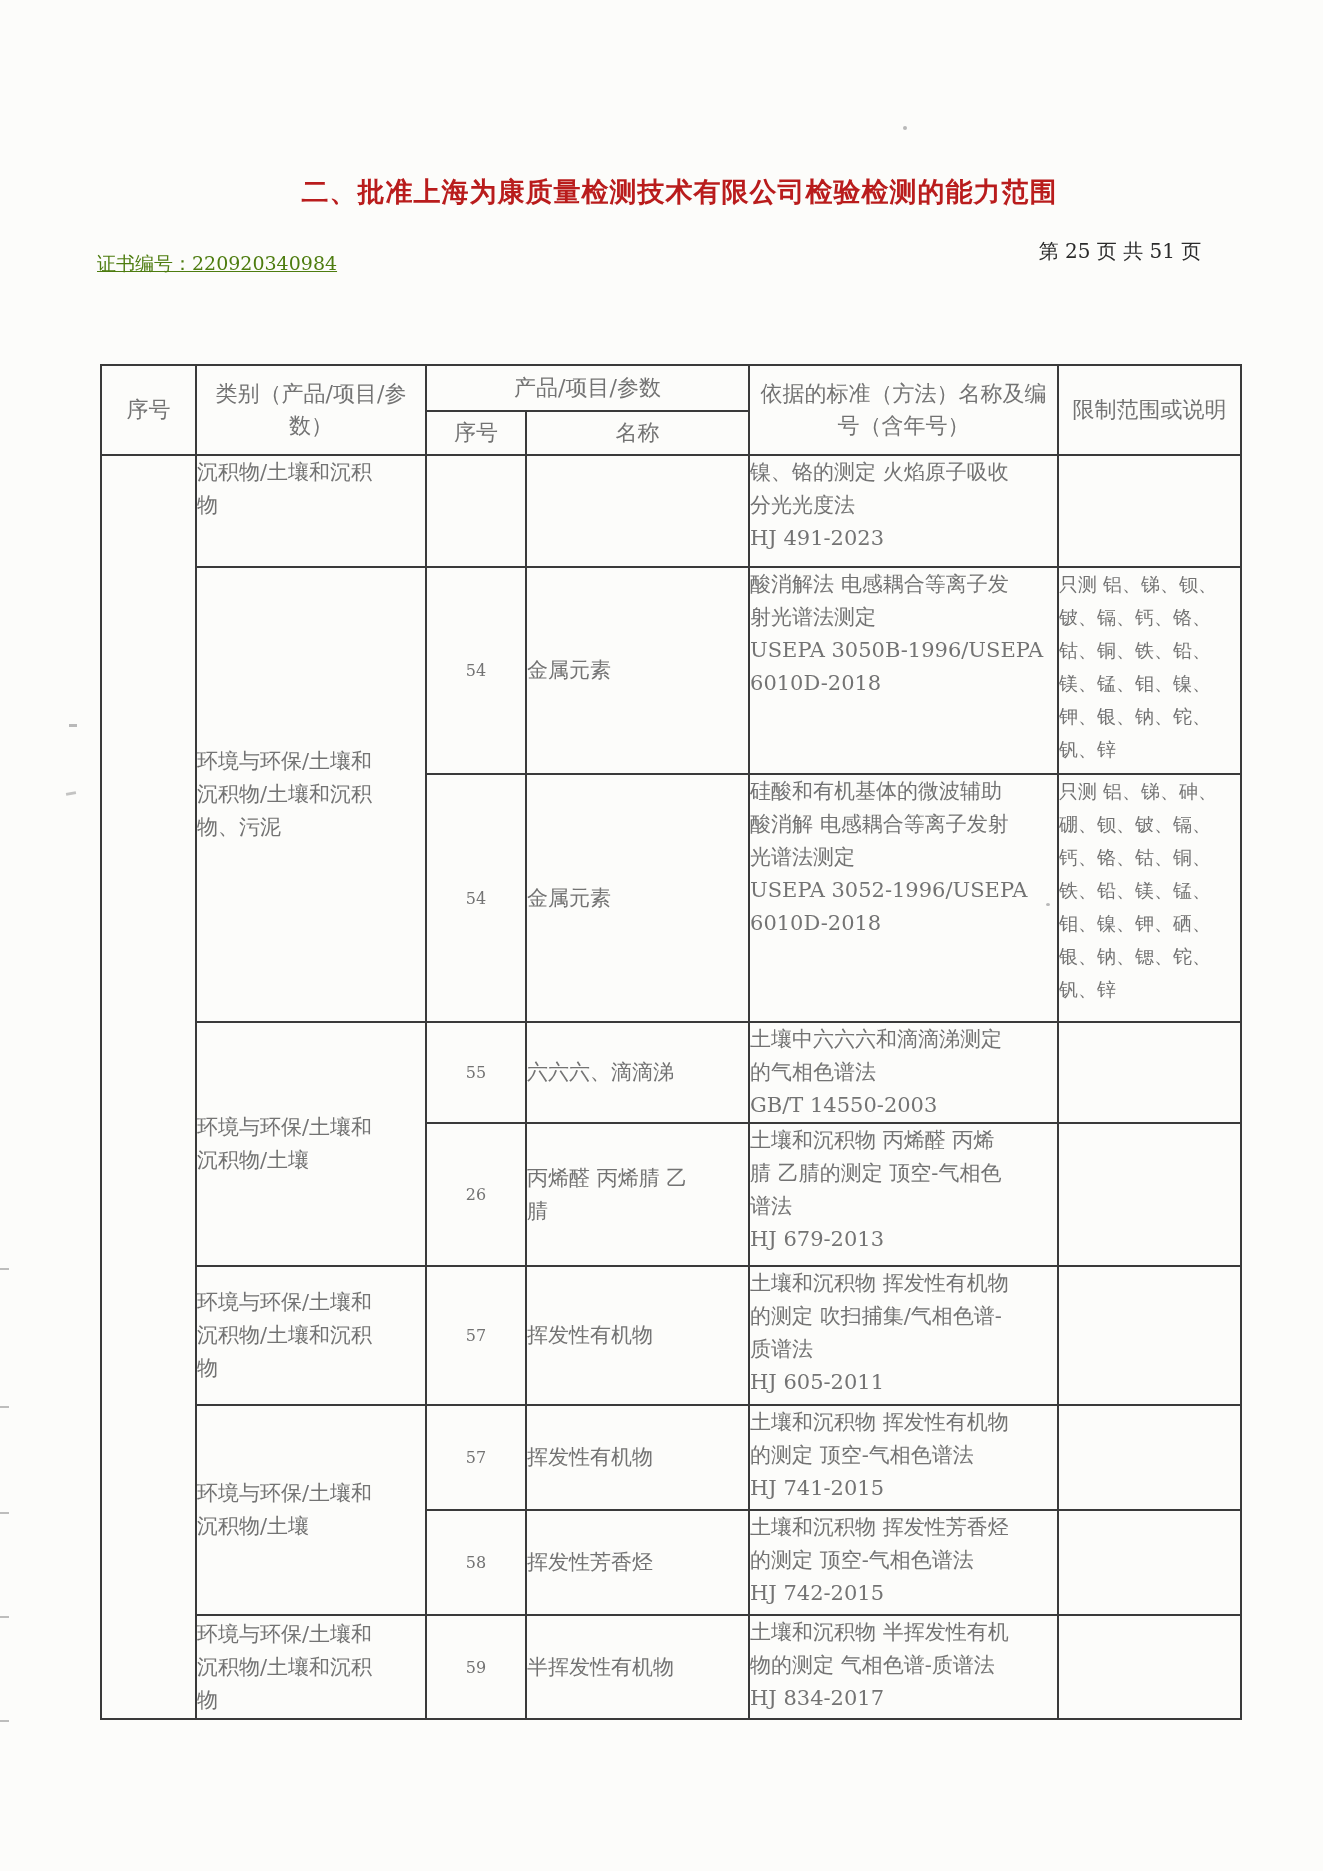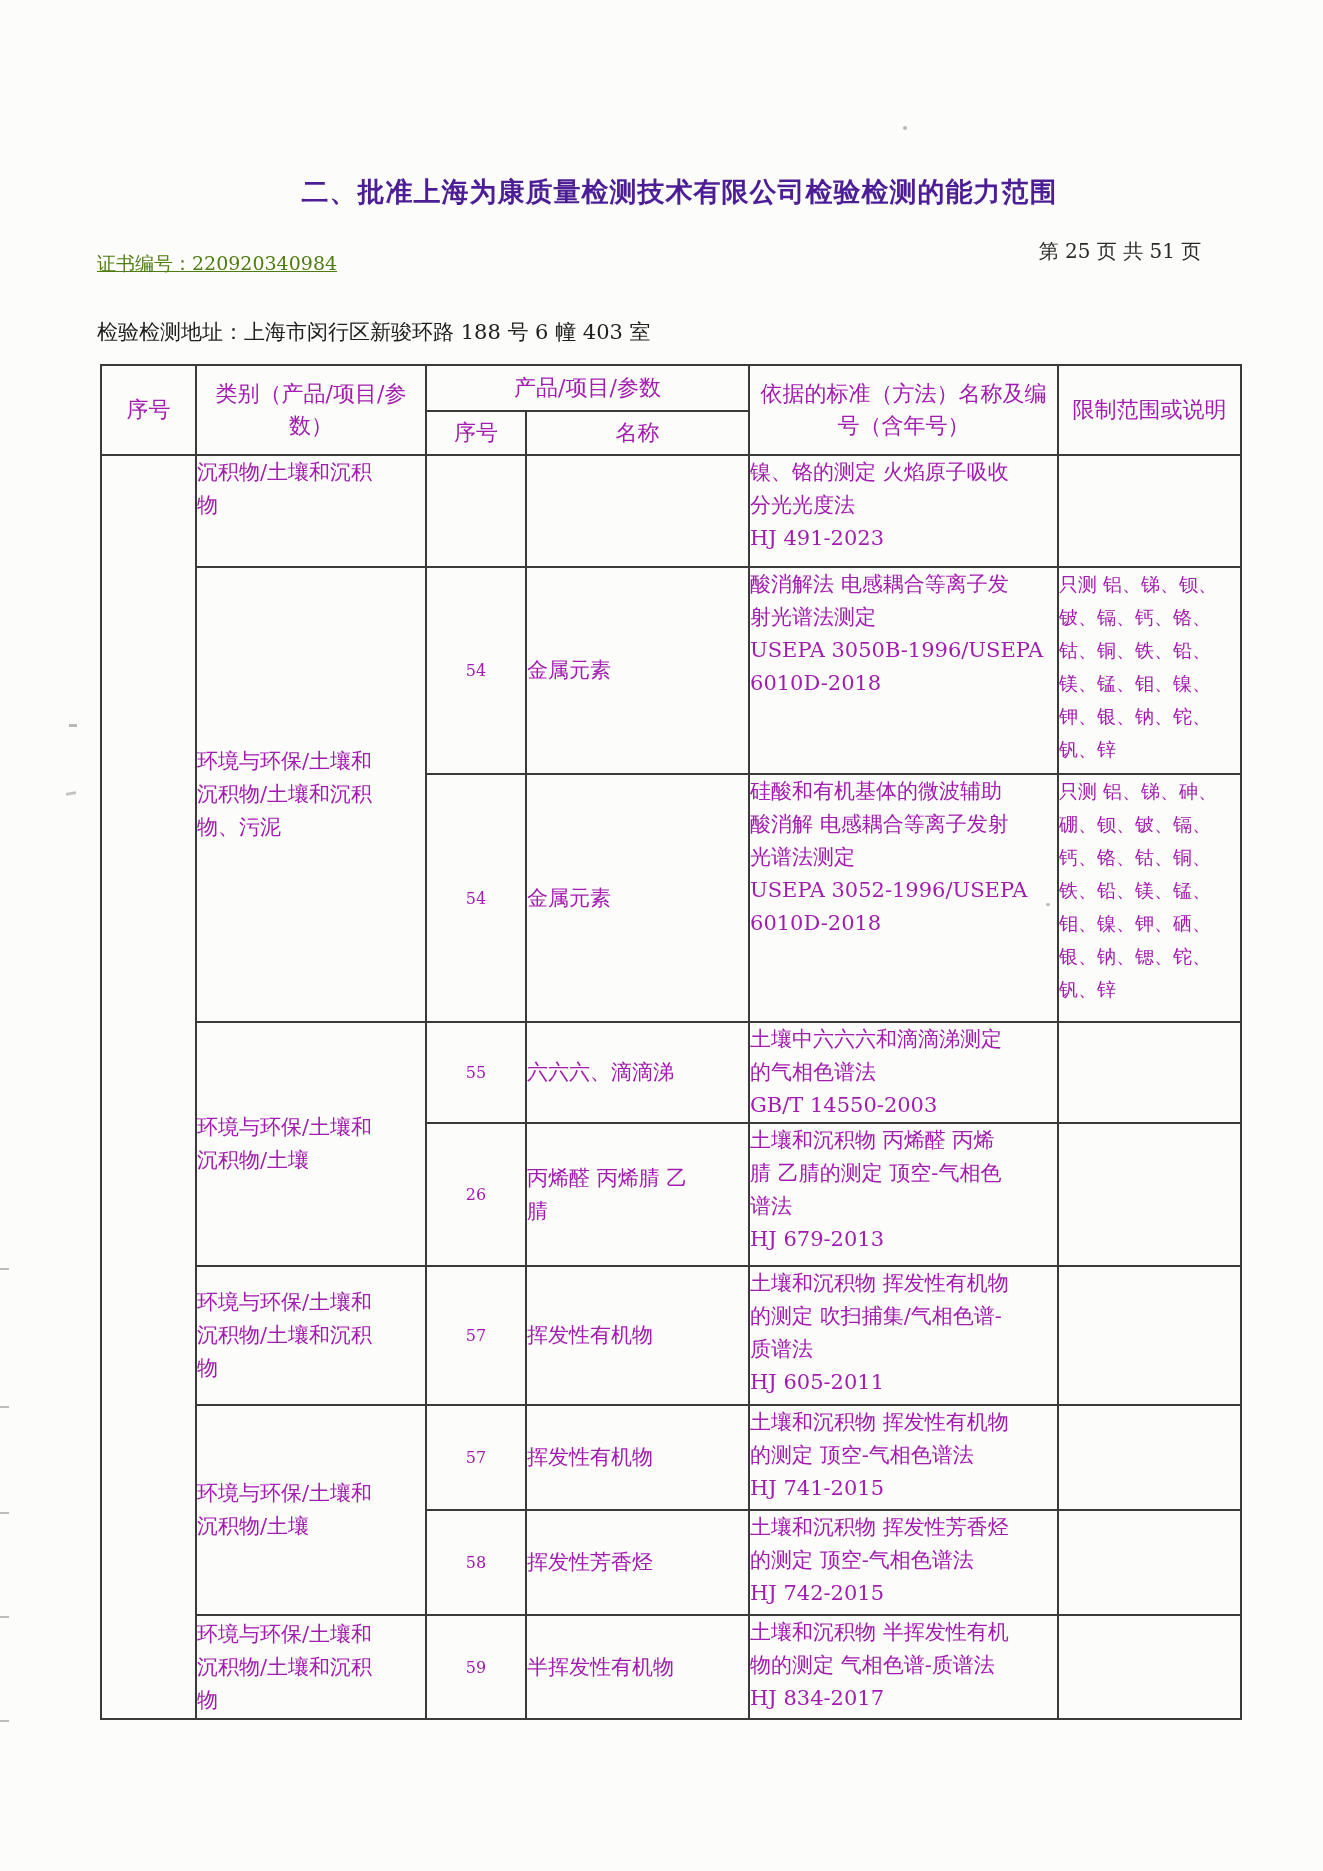--- a/index.html
+++ b/index.html
@@ -7,33 +7,33 @@
     position:relative; width:1323px; height:1871px;
     background:#fcfcfa;
     font-family:"DejaVu Serif","Liberation Serif",serif;
     color:#222; overflow:hidden;
     box-shadow:0 0 6px rgba(0,0,0,.2);
   }
   .title {
     position:absolute; top:174px; left:0; width:1323px;
     box-sizing:border-box; padding-left:36px;
     text-align:center; font-size:27px; font-weight:700; letter-spacing:1px;
-    color:#4c1d95;
+    color:#b91c1c;
   }
   .cert-line { position:absolute; left:97px; top:251px; font-size:19px; color:#4d7c0f;text-decoration:underline; }
   .page-indicator {
     position:absolute; top:238px; left:1000px; width:240px;
     text-align:center; font-size:20px; color:#2a2a2a;
   }
   .addr-line { position:absolute; left:97px; top:318px; font-size:21px; color:#1e1e1e; }
 
   table.cap {
     position:absolute; left:100px; top:364px; width:1140px;
     border-collapse:collapse; table-layout:fixed;
-    font-size:21px; color:#a21caf;
+    font-size:21px; color:#737373;
   }
   table.cap td { border:2px solid #3a3a3a; padding:0; overflow:hidden; }
   .hdr {
     text-align:center; vertical-align:middle;
     font-size:22px; line-height:32px; padding:2px 8px;
   }
   .outer-seq { vertical-align:top; }
   .cat {
     text-align:left; vertical-align:middle;
     padding:4px 8px 4px 12px; white-space:pre-line; line-height:33px;
@@ -72,21 +72,20 @@
 <body>
 
 <div class="page">
 
   <div class="title">二、批准上海为康质量检测技术有限公司检验检测的能力范围</div>
 
   <div class="page-indicator">第 25 页 共 51 页</div>
 
   <div class="cert-line"><span>证书编号：</span><span>220920340984</span></div>
 
-  <div class="addr-line"><span>检验检测地址：</span><span>上海市闵行区新骏环路 188 号 6 幢 403 室</span></div>
 
   <table class="cap">
     <colgroup>
       <col style="width:95px">
         <col style="width:230px">
         <col style="width:100px">
       <col style="width:223px">
         <col style="width:309px">
         <col style="width:183px">
     </colgroup>

